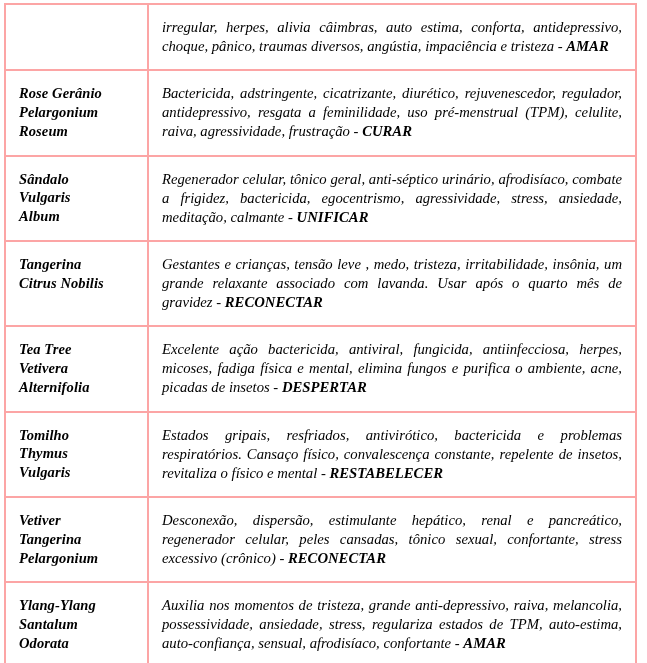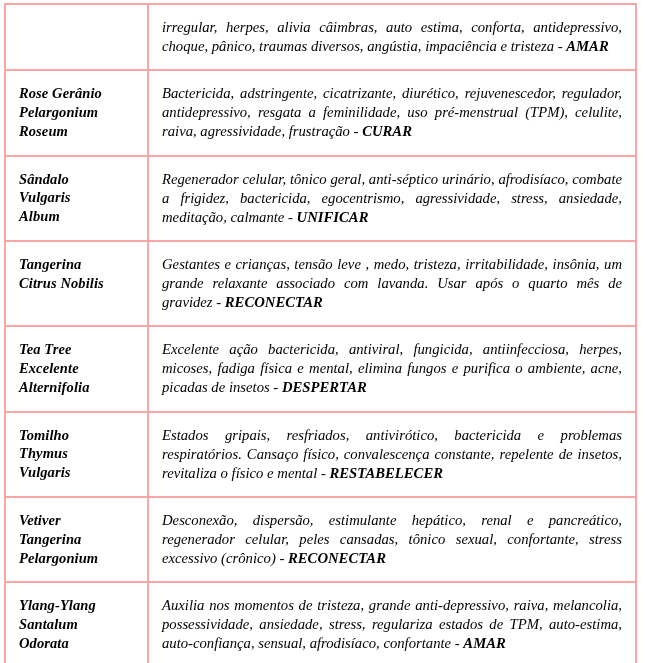--- a/index.html
+++ b/index.html
@@ -83,21 +83,21 @@
       <tr>
         <td class="name-cell">
           <span class="nm-line">Tangerina</span>
           <span class="nm-line">Citrus Nobilis</span>
         </td>
         <td class="desc-cell"><span>Gestantes e crianças, tensão leve , medo, tristeza, irritabilidade, insônia, um grande relaxante associado com lavanda. Usar após o quarto mês de gravidez - </span><span class="kw">RECONECTAR</span></td>
       </tr>
       <tr>
         <td class="name-cell">
           <span class="nm-line">Tea Tree</span>
-          <span class="nm-line">Excelente</span>
+          <span class="nm-line">Vetivera</span>
           <span class="nm-line">Alternifolia</span>
         </td>
         <td class="desc-cell"><span>Excelente ação bactericida, antiviral, fungicida, antiinfecciosa, herpes, micoses, fadiga física e mental, elimina fungos e purifica o ambiente, acne, picadas de insetos - </span><span class="kw">DESPERTAR</span></td>
       </tr>
       <tr>
         <td class="name-cell">
           <span class="nm-line">Tomilho</span>
           <span class="nm-line">Thymus</span>
           <span class="nm-line">Vulgaris</span>
         </td>

